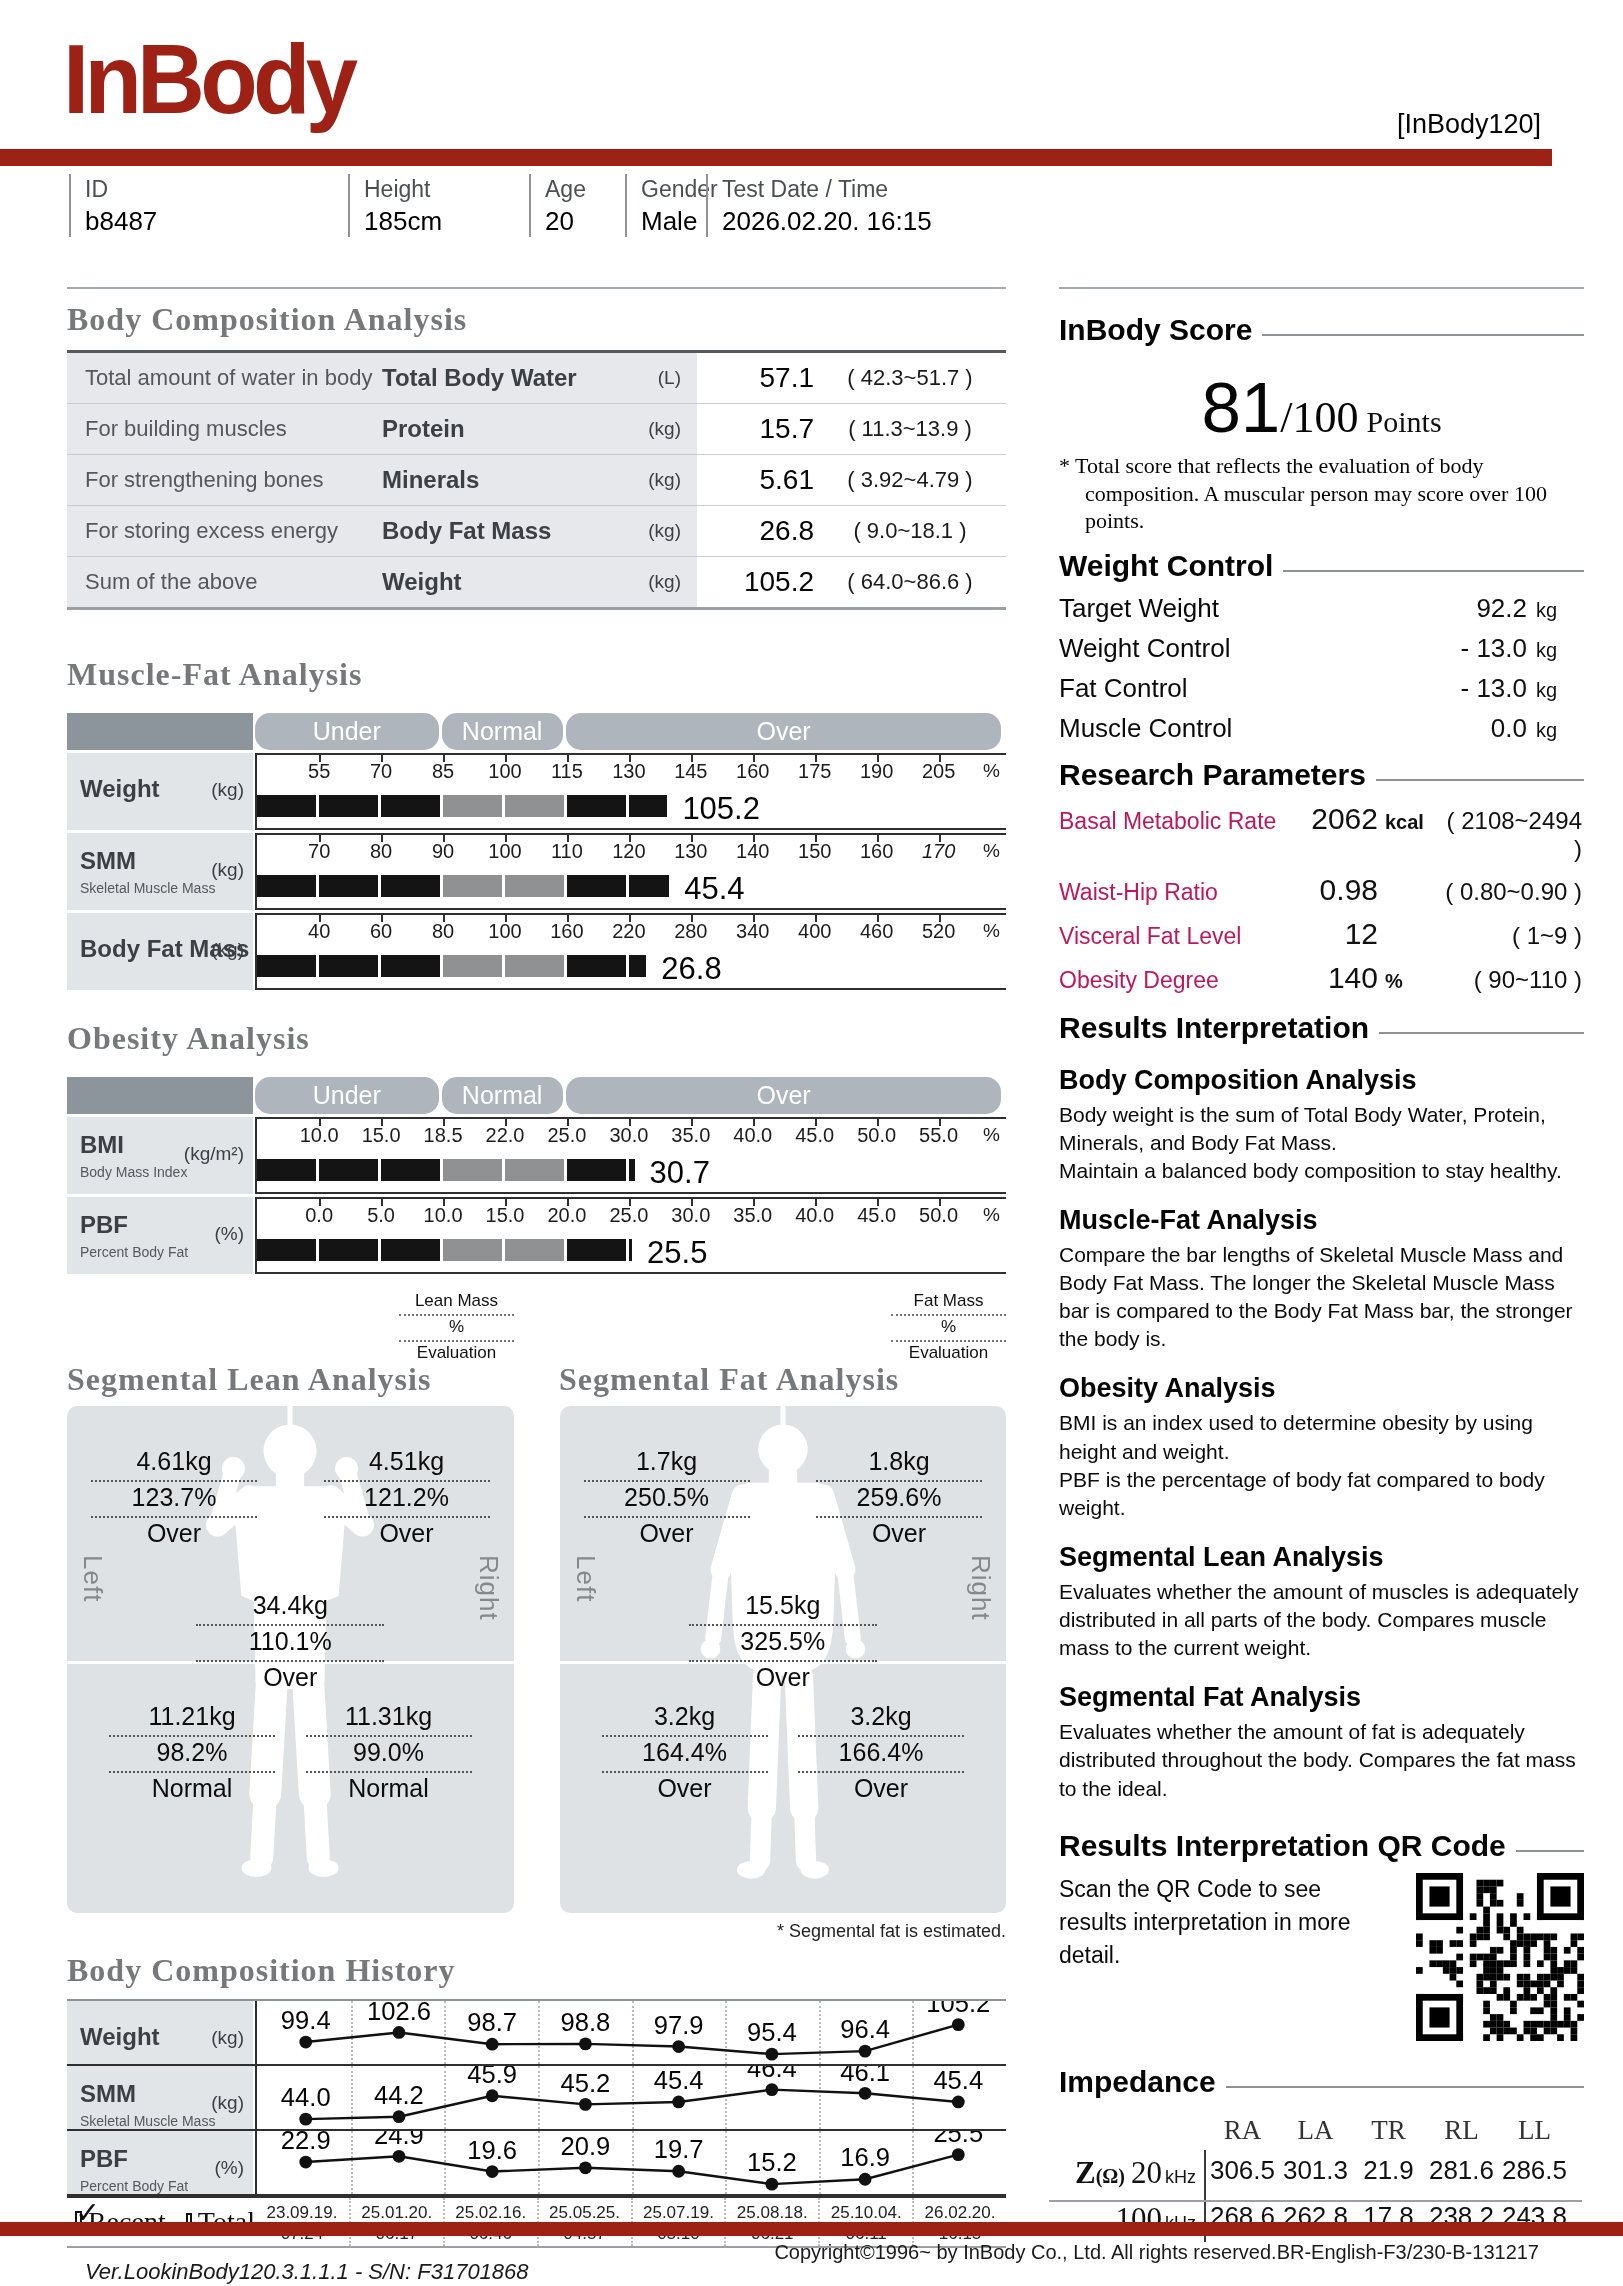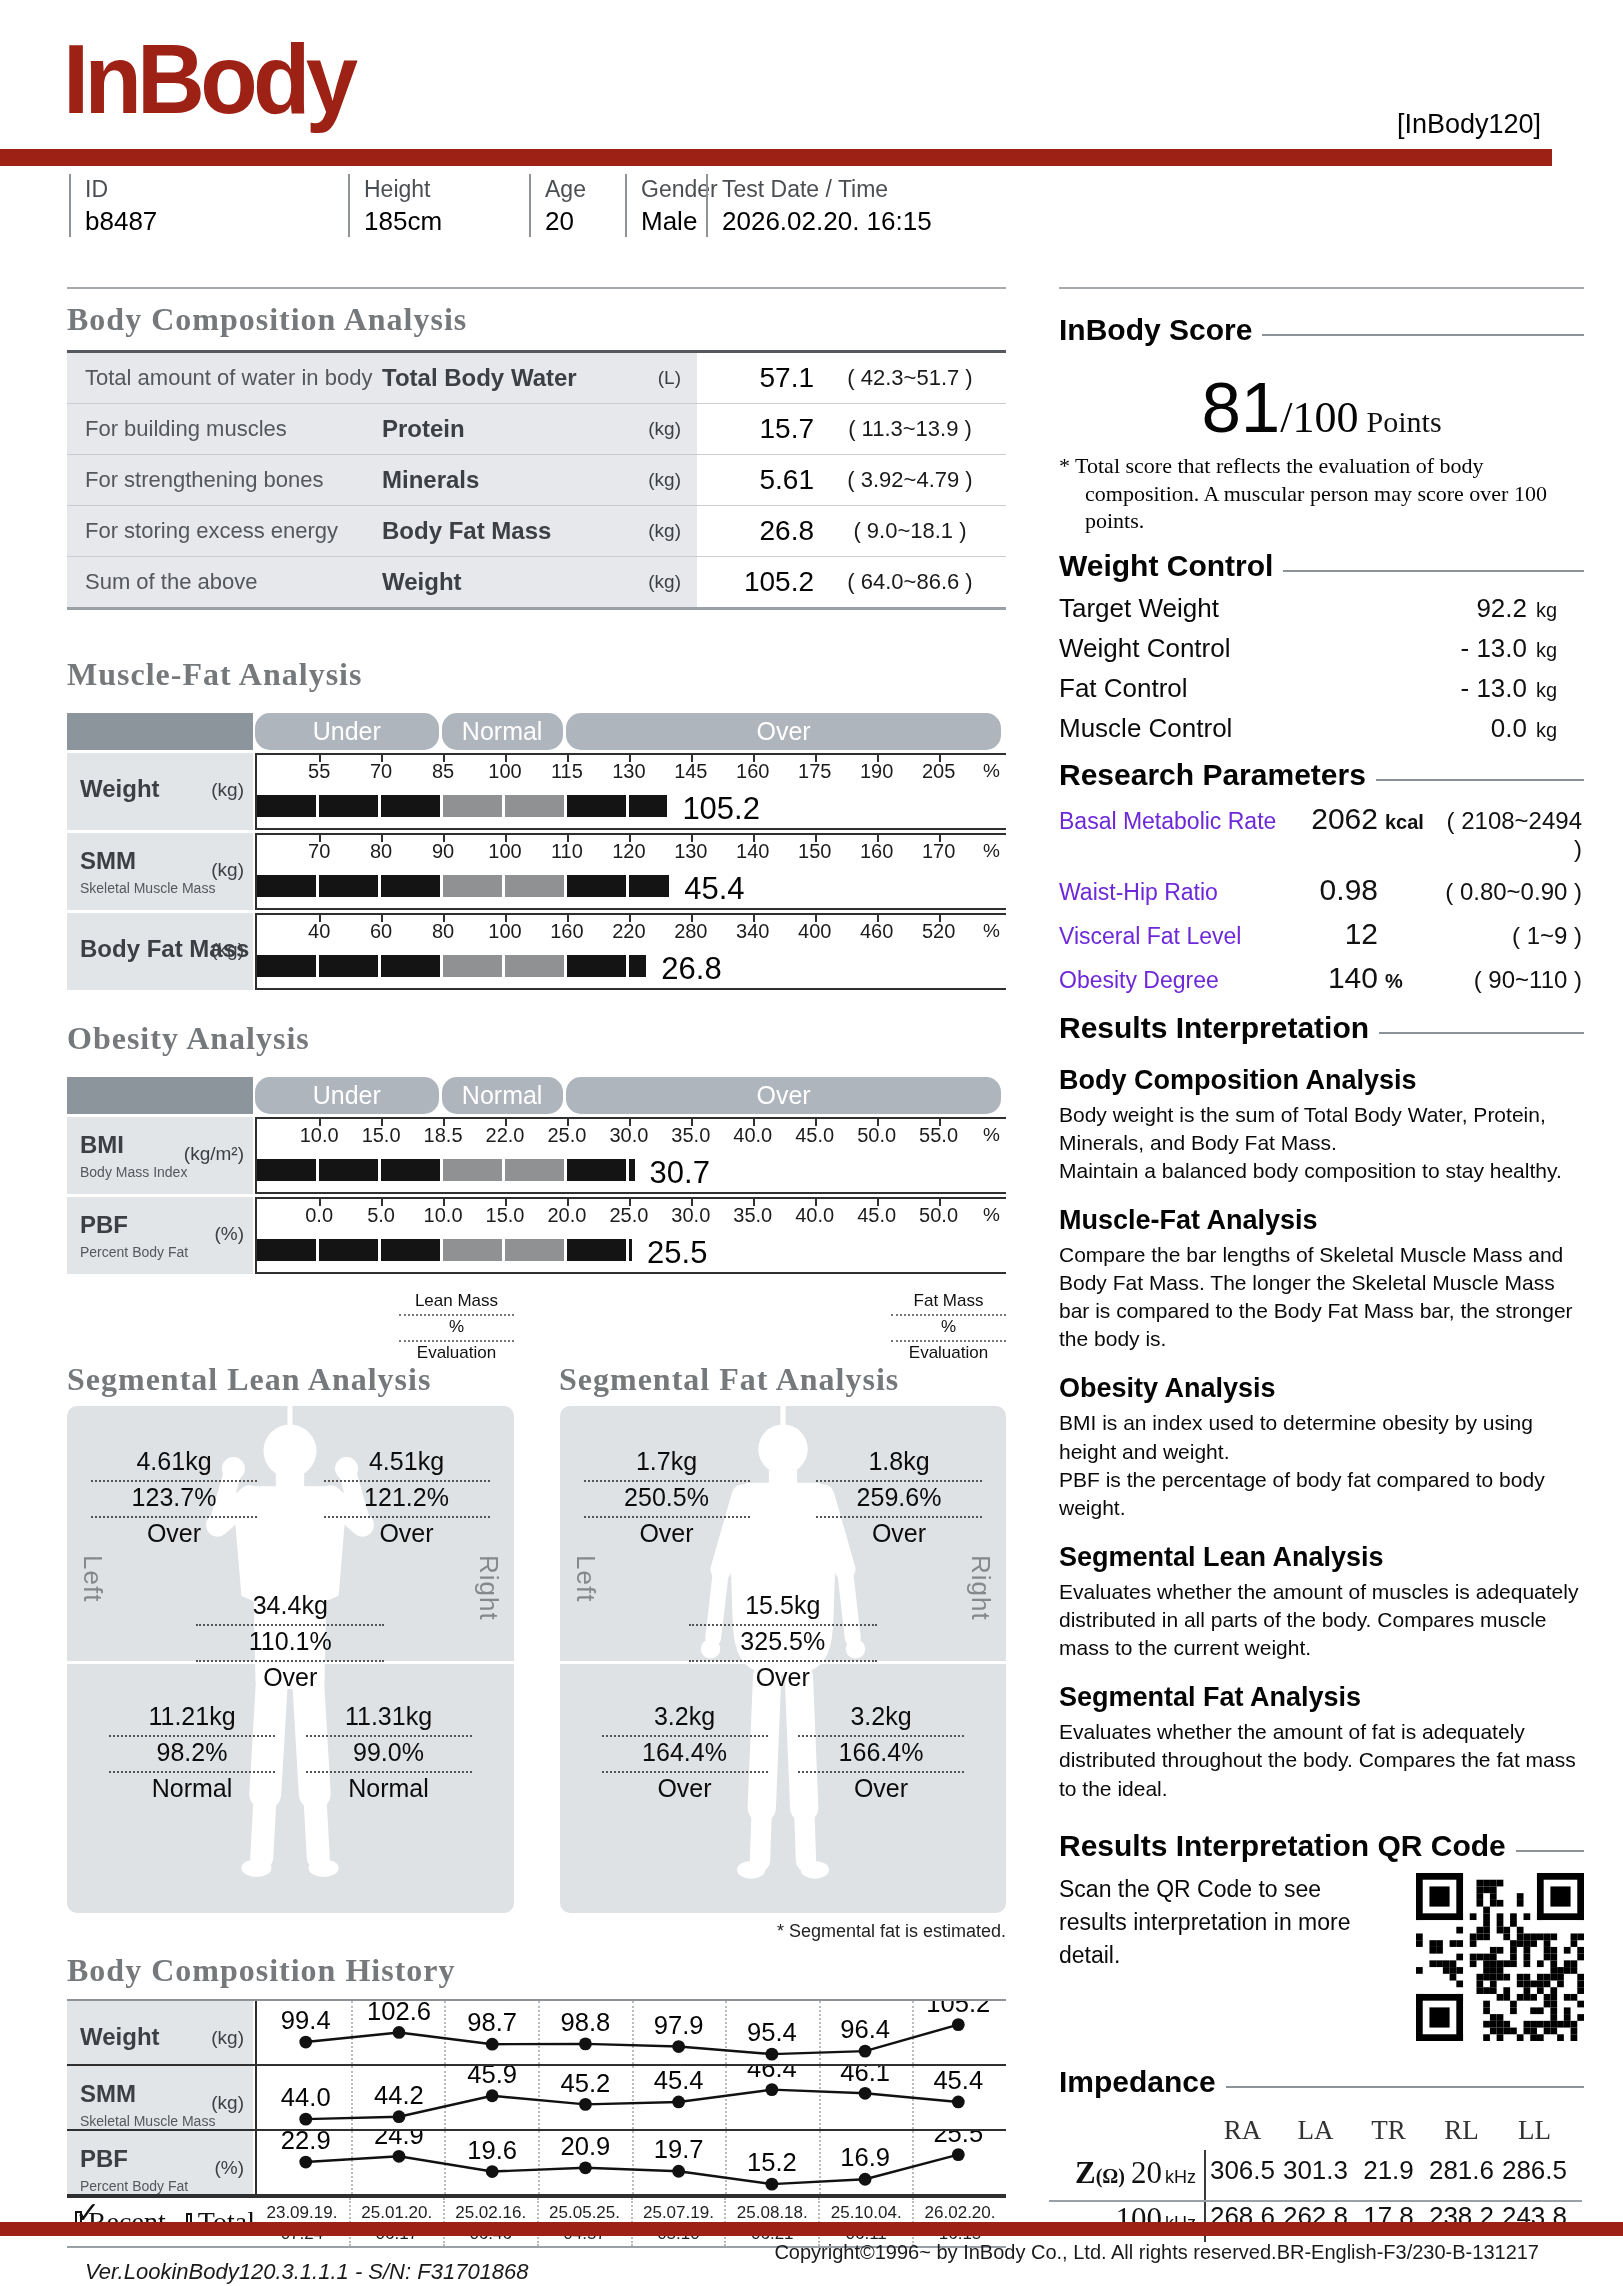--- a/index.html
+++ b/index.html
@@ -104,21 +104,21 @@
   .score-val{font-size:71px;color:#050505;}
   .score-denom{font-family:"Liberation Serif",serif;font-size:44px;color:#050505;}
   .score-pts{font-family:"Liberation Serif",serif;font-size:30px;margin-left:8px;}
   .score-note{font-family:"Liberation Serif",serif;font-size:22px;line-height:1.25;color:#050505;
               padding-left:26px;text-indent:-26px;margin:2px 0 14px;}
   .wc-row{display:flex;align-items:baseline;margin:9px 0;font-size:26px;}
   .wc-label{flex:1;color:#0a0a0a;}
   .wc-val{width:111px;text-align:right;}
   .wc-unit{width:48px;padding-left:9px;font-size:20px;font-weight:normal;}
   .rp-row{display:flex;align-items:baseline;margin:10px 0;}
-  .rp-label{width:220px;font-size:23px;color:#6d28d9;}
+  .rp-label{width:220px;font-size:23px;color:#be185d;}
   .rp-val{width:99px;text-align:right;font-size:30px;}
   .rp-unit{width:51px;padding-left:7px;font-size:20px;font-weight:bold;}
   .rp-range{flex:1;text-align:right;font-size:24px;padding-right:2px;}
   .int-h{font-size:27px;font-weight:bold;margin:20px 0 5px;color:#050505;}
   .int-b{font-size:21px;line-height:1.34;color:#0a0a0a;white-space:pre-line;}
   .qr-wrap{display:flex;margin-top:10px;}
   .qr-text{width:297px;font-size:23px;line-height:1.45;color:#0a0a0a;}
   .qr-box{margin-left:auto;}
   .imp-grid{display:grid;grid-template-columns:147px repeat(5,73px);margin-top:12px;}
   .imp-colhead{font-family:"Liberation Serif",serif;font-size:27px;color:#333;text-align:center;padding:4px 0;}
@@ -288,21 +288,21 @@
             <div class="g-ticklab" style="left: 49.65%;">120</div>
             <div class="g-tick" style="left: 57.92%;"></div>
             <div class="g-ticklab" style="left: 57.92%;">130</div>
             <div class="g-tick" style="left: 66.19%;"></div>
             <div class="g-ticklab" style="left: 66.19%;">140</div>
             <div class="g-tick" style="left: 74.46%;"></div>
             <div class="g-ticklab" style="left: 74.46%;">150</div>
             <div class="g-tick" style="left: 82.73%;"></div>
             <div class="g-ticklab" style="left: 82.73%;">160</div>
             <div class="g-tick" style="left: 91%;"></div>
-            <div class="g-ticklab" style="left: 91%;">170</div>
+            <div class="g-ticklab" style="left: 91%; font-style: italic;">170</div>
             <div class="g-pct">%</div>
             <div class="g-seg" style="left: 0%; width: calc(8.3% - 3px);"></div>
             <div class="g-seg" style="left: 8.3%; width: calc(8.27% - 3px);"></div>
             <div class="g-seg" style="left: 16.57%; width: calc(8.27% - 3px);"></div>
             <div class="g-seg gray" style="left: 24.84%; width: calc(8.27% - 3px);"></div>
             <div class="g-seg gray" style="left: 33.11%; width: calc(8.27% - 3px);"></div>
             <div class="g-seg" style="left: 41.38%; width: calc(8.27% - 3px);"></div>
             <div class="g-seg" style="left: 49.65%; width: calc(5.789% - 3px);"></div>
             <div class="g-val" style="left: calc(55.439% + 12px);">45.4</div>
           </div>

